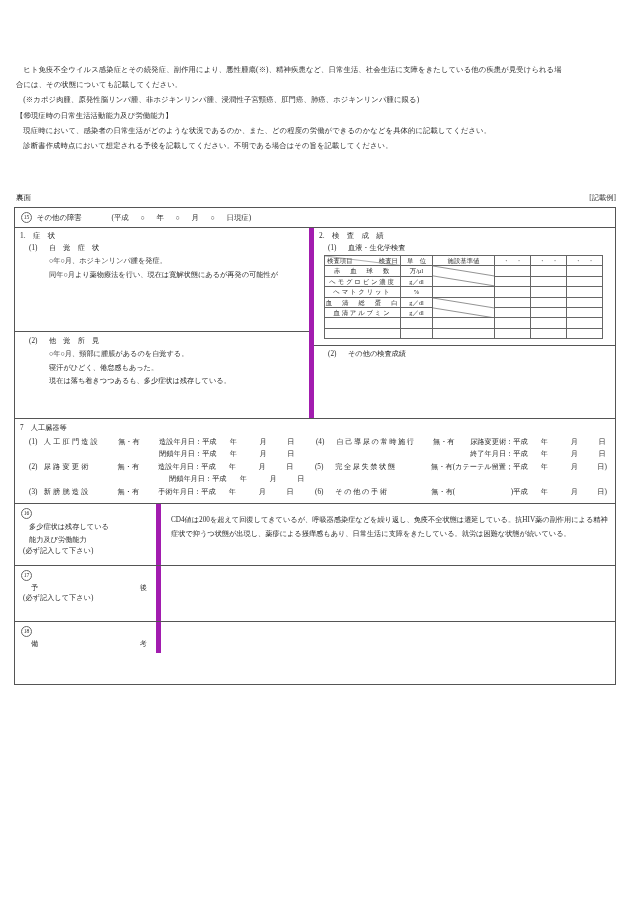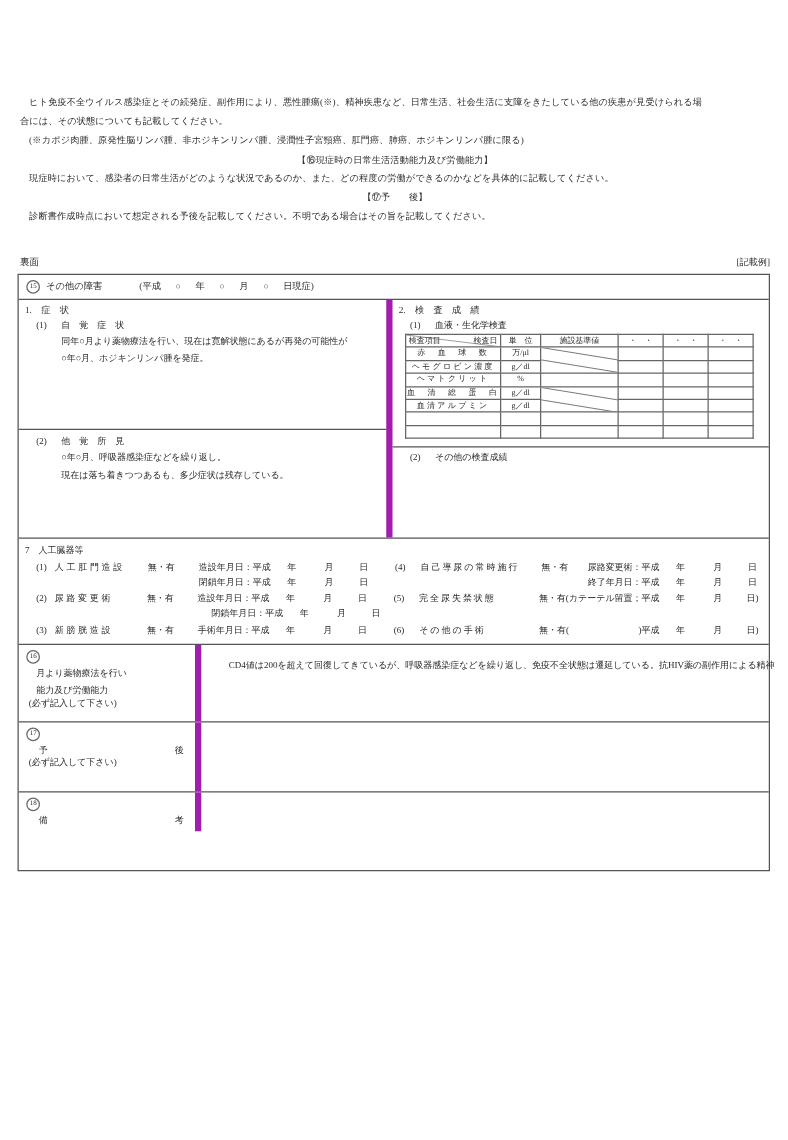--- a/index.html
+++ b/index.html
@@ -10,40 +10,40 @@
   body {
     width: 630px;
     height: 912px;
     position: relative;
     font-family: "Liberation Serif", "DejaVu Serif", serif;
     color: #2b2b2b;
     -webkit-font-smoothing: antialiased;
   }
   .page {
     position: absolute;
-    left: 0; top: 16px;
+    left: 0; top: 4px;
     width: 630px; height: 768px;
     overflow: hidden;
     text-decoration: underline;
   }
 
   
   .intro {
     position: absolute;
     left: 16px;
     top: 58px;
     width: 600px;
     font-size: 7.3px;
     line-height: 15.2px;
     letter-spacing: 0.02em;
   }
   .intro p { margin: 0; white-space: nowrap; }
   .intro p.ind1 { text-indent: 1em; }
   .intro p.ind0 { text-indent: 0; }
-  .intro p.hd { text-indent: 0; text-align: center; }
+  .intro p.hd { text-indent: 0; }
 
   .urami {
     position: absolute;
     left: 16px;
     top: 189px;
     font-size: 7.6px;
   }
   .kisairei {
     position: absolute;
     right: 14px;
@@ -179,37 +179,36 @@
     text-align: justify;
     text-align-last: justify;
   }
   .valcell {
     width: 454px;
     box-sizing: border-box;
     font-size: 7.2px;
     padding: 9px 8px 4px 10px;
     line-height: 14.4px;
   }
-  .valcell div { white-space: nowrap; margin-left: 12px; }
+  .valcell div { white-space: nowrap; }
   .h16 { height: 62px; box-sizing: border-box; }
   .h17 { height: 56px; box-sizing: border-box; }
   .h18 { height: 62px; box-sizing: border-box; flex-direction: column; }
 </style>
 </head>
 <body>
 
 <div class="page">
 
   <div class="intro">
     <p class="ind1">ヒト免疫不全ウイルス感染症とその続発症、副作用により、悪性腫瘍(※)、精神疾患など、日常生活、社会生活に支障をきたしている他の疾患が見受けられる場</p>
     <p class="ind0">合には、その状態についても記載してください。</p>
     <p class="ind1">(※カポジ肉腫、原発性脳リンパ腫、非ホジキンリンパ腫、浸潤性子宮頸癌、肛門癌、肺癌、ホジキンリンパ腫に限る)</p>
     <p class="hd">【⑯現症時の日常生活活動能力及び労働能力】</p>
     <p class="ind1">現症時において、感染者の日常生活がどのような状況であるのか、また、どの程度の労働ができるのかなどを具体的に記載してください。</p>
-    <p class="hd">【⑰予　　後】</p>
     <p class="ind1">診断書作成時点において想定される予後を記載してください。不明である場合はその旨を記載してください。</p>
   </div>
 
   <div class="urami">裏面</div>
   <div class="kisairei">[記載例]</div>
 
   <div class="form">
 
     <div class="row bb">
       <div class="band" style="width:600px;">
@@ -236,33 +235,34 @@
 
       <div class="colL br">
         <div class="blockL1 bb">
           <div class="secttl">1.　症　状</div>
           <div class="sub">
             <span>(1)</span>
             <span class="sp1"></span>
             <span>自　覚　症　状</span>
           </div>
           <div class="body-lines">
+            <div>○年○月、ホジキンリンパ腫を発症。</div>
             <div>同年○月より薬物療法を行い、現在は寛解状態にあるが再発の可能性が</div>
-            <div>○年○月、ホジキンリンパ腫を発症。</div>
           </div>
         </div>
 
         <div class="blockL2">
           <div class="sub" style="padding-top:4px;">
             <span>(2)</span>
             <span class="sp1"></span>
             <span>他　覚　所　見</span>
           </div>
           <div class="body-lines">
-            <div>○年○月、呼吸器感染症などを繰り返し。</div>
+            <div>○年○月、頸部に腫脹があるのを自覚する。</div>
+            <div>寝汗がひどく、倦怠感もあった。</div>
             <div>現在は落ち着きつつあるも、多少症状は残存している。</div>
           </div>
         </div>
       </div>
 
       <div class="colR">
         <div class="blockR1 bb">
           <div class="secttl">2.　検　査　成　績</div>
           <div class="sub">
             <span>(1)</span>
@@ -479,26 +479,27 @@
             <span class="mo">月</span>
             <span class="dy">日)</span>
           </span>
         </div>
       </div>
     </div>
 
     <div class="row bb h16">
       <div class="lblcell br">
         <span class="cnum cn">16</span>
-        <span class="l1">月より薬物療法を行い</span>
+        <span class="l1">多少症状は残存している</span>
         <span class="l1">能力及び労働能力</span>
         <span class="note">(必ず記入して下さい)</span>
       </div>
       <div class="valcell">
         <div>CD4値は200を超えて回復してきているが、呼吸器感染症などを繰り返し、免疫不全状態は遷延している。抗HIV薬の副作用による精神</div>
+        <div>症状で抑うつ状態が出現し、薬疹による掻痒感もあり、日常生活に支障をきたしている。就労は困難な状態が続いている。</div>
       </div>
     </div>
 
     <div class="row bb h17">
       <div class="lblcell br">
         <span class="cnum cn">17</span>
         <span class="spread">予　　　　後</span>
         <span class="note">(必ず記入して下さい)</span>
       </div>
     </div>

